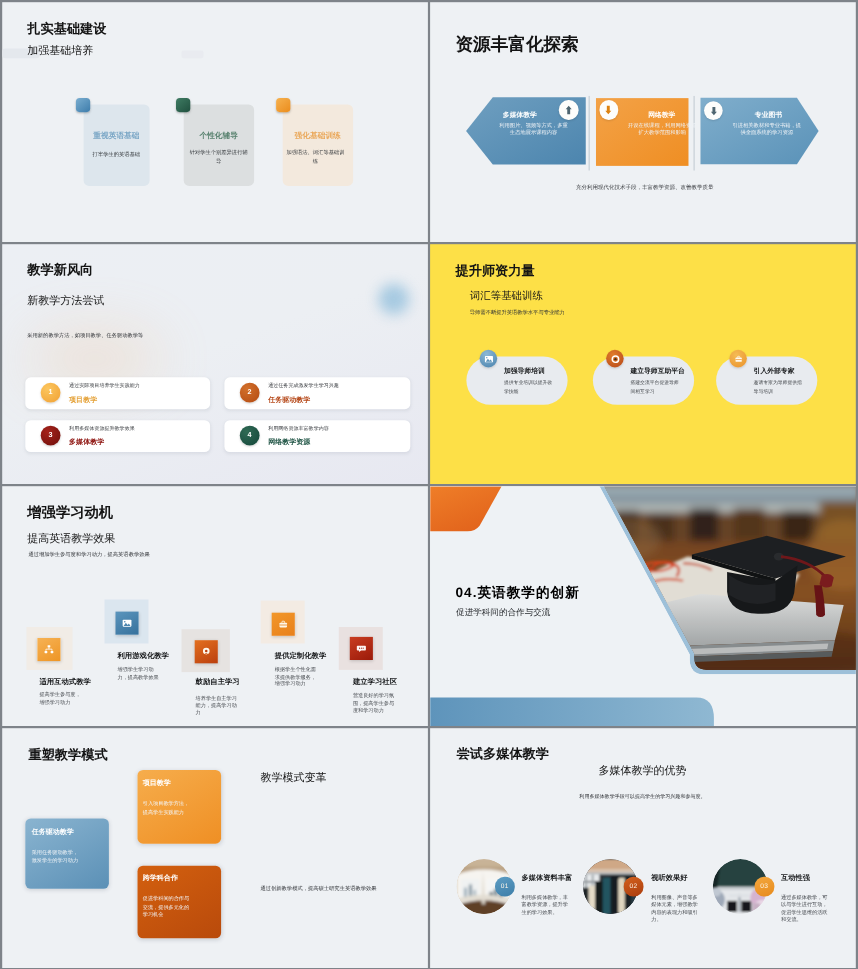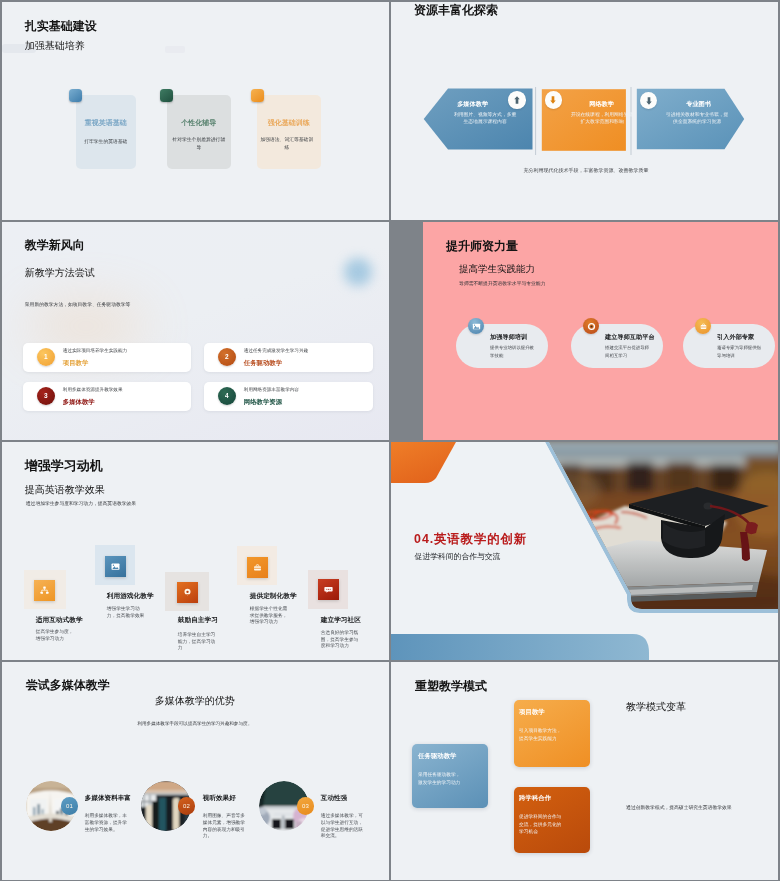--- a/index.html
+++ b/index.html
@@ -28,37 +28,37 @@
   
   .s3 { background:linear-gradient(160deg,#eceff4 0%,#eceff3 45%,#e7e8f1 100%); }
   .s3 .blob-o { position:absolute; left:24px; top:80px; width:120px; height:48px; border-radius:50%; background:#f0bf8f; filter:blur(26px); opacity:.30; }
   .s3 .blob-b { position:absolute; left:342px; top:36px; width:28px; height:28px; border-radius:50%; background:#7db4d7; filter:blur(6px); opacity:.62; }
   .s3 .row { position:absolute; background:#fff; border-radius:5px; box-shadow:0 1px 3px rgba(80,90,110,.10); }
   .s3 .num { position:absolute; z-index:2; width:18px; height:18px; border-radius:50%; color:#fff; font-size:6.5px; font-weight:bold; display:flex; align-items:center; justify-content:center; box-shadow:0 1px 2px rgba(0,0,0,.18); }
   .s3 .rt { position:absolute; z-index:2; font-size:4.6px; color:#3a3d41; white-space:nowrap; }
   .s3 .rb { position:absolute; z-index:2; font-size:6.4px; font-weight:bold; white-space:nowrap; }
 
   
-  .s4 { background:#fca5a5;margin-left:32px; }
+  .s4 { background:#fde047; }
   .s4 .pill { position:absolute; border-radius:22px; background:#e8ebef; }
   .s4 .pico { position:absolute; z-index:2; width:16px; height:16px; border-radius:50%; display:flex; align-items:center; justify-content:center; box-shadow:0 1px 2px rgba(0,0,0,.15); }
   .s4 .ptt { position:absolute; z-index:2; font-size:6.2px; font-weight:bold; color:#16181a; white-space:nowrap; }
   .s4 .ptd { position:absolute; z-index:2; font-size:4.4px; color:#42464b; line-height:1.7; }
 
   
   .s5 { background:#eef1f4; }
   .s5 .bgsq { position:absolute; }
   .s5 .isq { position:absolute; z-index:2; display:flex; align-items:center; justify-content:center; box-shadow:0 1px 3px rgba(0,0,0,.18); }
   .s5 .stt { position:absolute; z-index:3; font-size:6.7px; font-weight:bold; color:#16181a; white-space:nowrap; }
   .s5 .std { position:absolute; z-index:3; font-size:4.7px; color:#45494e; line-height:1.45; }
 
   
   .s6 { background:#eef2f5; }
   .s6 .s6svg { position:absolute; left:0; top:0; }
-  .s6 .s6t { position:absolute; z-index:3; left:23px; top:89px; font-size:12.4px; letter-spacing:.9px; font-weight:bold; color:#b91c1c; white-space:nowrap; }
+  .s6 .s6t { position:absolute; z-index:3; left:23px; top:89px; font-size:12.4px; letter-spacing:.9px; font-weight:bold; color:#000000; white-space:nowrap; }
   .s6 .s6s { position:absolute; z-index:3; left:23.5px; top:109px; font-size:7.8px; color:#25282c; white-space:nowrap; }
 
   
   .s7 { background:#eef1f4; }
   .s7 .bx { position:absolute; border-radius:5px; box-shadow:0 1px 4px rgba(60,70,90,.20); }
   .s7 .bxt { position:absolute; z-index:2; font-size:6.4px; font-weight:bold; color:#fff; white-space:nowrap; }
   .s7 .bxd { position:absolute; z-index:2; font-size:4.7px; color:#f2f5f8; line-height:1.55; }
 
   
   .s8 { background:#eef1f4; }
@@ -86,21 +86,21 @@
     <div class="card" style="left:165px;top:93px;width:64px;height:74px;background:#dcdfe0"></div>
     <div class="ct" style="left:165px;width:64px;top:116px;font-size:7px;color:#56806d">个性化辅导</div>
     <div class="cd" style="left:170px;width:54px;top:134.5px;font-size:4.8px">针对学生个别差异进行辅导</div>
 
     <div class="ico" style="left:249px;top:87px;background:linear-gradient(140deg,#f6b250,#eb8c1c)"></div>
     <div class="card" style="left:255px;top:93px;width:64px;height:74px;background:#f3e9dd"></div>
     <div class="ct" style="left:255px;width:64px;top:116px;font-size:7px;color:#eaa85a">强化基础训练</div>
     <div class="cd" style="left:258px;width:54px;top:134.5px;font-size:4.8px">加强语法、词汇等基础训练</div>
   </div>
   <div class="slide s2">
-    <div class="stitle" style="left:23px;top:0;font-size:12px">资源丰富化探索</div>
+    <div class="stitle" style="left:23px;top:28px;font-size:16px">资源丰富化探索</div>
 
     <svg class="chev" width="390" height="75" viewBox="0 0 390 75" style="position:absolute;left:0;top:85px">
       <defs>
         <linearGradient id="g2blue" x1="0" y1="0" x2="1" y2="1">
           <stop offset="0%" stop-color="#6f9fc0"></stop>
             <stop offset="100%" stop-color="#4c85ae"></stop>
         </linearGradient>
         <linearGradient id="g2blue2" x1="0" y1="0" x2="1" y2="1">
           <stop offset="0%" stop-color="#80aecc"></stop>
             <stop offset="100%" stop-color="#5a92b8"></stop>
@@ -164,21 +164,21 @@
     <div class="rt" style="left:61px;top:165px">利用多媒体资源提升教学效果</div>
     <div class="rb" style="left:61px;top:176px;color:#8e1410">多媒体教学</div>
 
     <div class="row" style="left:202px;top:160px;width:169px;height:29px"></div>
     <div class="num" style="left:216px;top:165px;background:radial-gradient(circle at 35% 30%,#2f6a54,#14463a)">4</div>
     <div class="rt" style="left:242px;top:165px">利用网络资源丰富教学内容</div>
     <div class="rb" style="left:242px;top:176px;color:#235748">网络教学资源</div>
   </div>
   <div class="slide s4">
     <div class="stitle" style="left:23px;top:16px;font-size:12px">提升师资力量</div>
-    <div class="ssub" style="left:36px;top:41px;font-size:9.5px">提高学生实践能力</div>
+    <div class="ssub" style="left:36px;top:41px;font-size:9.5px">词汇等基础训练</div>
     <div class="sdesc" style="left:36px;top:58px;font-size:4.8px;color:#2e3135">导师需不断提升英语教学水平与专业能力</div>
 
     <div class="pill" style="left:33px;top:102.5px;width:92px;height:44px"></div>
     <div class="pico" style="left:45px;top:96.5px;background:radial-gradient(circle at 40% 25%,#8cb9d6,#4981ac)">
       <svg width="9" height="9" viewBox="0 0 16 16">
           <rect x="1.5" y="3" width="13" height="10" rx="1" fill="#fff"></rect>
           <path d="M2.8 12 L6.3 7.3 L9 10.6 L10.8 8.6 L13.2 12 Z" fill="#5b93bb"></path>
           <circle cx="4.5" cy="5.6" r="1.1" fill="#5b93bb"></circle>
         </svg>
     </div>
@@ -358,20 +358,37 @@
 
       <path d="M0,0 L154,0 L236,153 L236,157 Q236,171 249,171 L390,171 L390,221 L0,221 Z" fill="#eef2f5"></path>
       <path d="M0,0 L154,0 L236,153 L236,157 Q236,171 249,171 L390,171 L390,221 L0,221 Z" fill="url(#lpg)" opacity="0"></path>
 
       <path d="M0,0 L65,0 L45,36 Q41,41 34,41 L0,41 Z" fill="url(#or6)"></path>
 
       <path d="M0,192 L242,192 Q258,192 258,211 L258,221 L0,221 Z" fill="url(#bl6)"></path>
     </svg>
     <div class="s6t">04.英语教学的创新</div>
     <div class="s6s">促进学科间的合作与交流</div>
+  </div>
+  <div class="slide s7">
+    <div class="stitle" style="left:24px;top:16px;font-size:12px">重塑教学模式</div>
+    <div class="ssub" style="left:235px;top:38px;font-size:10px">教学模式变革</div>
+    <div class="sdesc" style="left:235px;top:142px;font-size:4.8px;color:#2e3135">通过创新教学模式，提高硕士研究生英语教学效果</div>
+
+    <div class="bx" style="left:21px;top:82px;width:76px;height:63.5px;background:linear-gradient(150deg,#8ab4d0,#5b90b6)"></div>
+    <div class="bxt" style="left:27px;top:90px">任务驱动教学</div>
+    <div class="bxd" style="left:27px;width:45px;top:109px">采用任务驱动教学，激发学生的学习动力</div>
+
+    <div class="bx" style="left:123px;top:38px;width:76px;height:67px;background:linear-gradient(150deg,#f6ad4c,#ef8f24)"></div>
+    <div class="bxt" style="left:128px;top:46px">项目教学</div>
+    <div class="bxd" style="left:128px;width:45px;top:65px">引入项目教学方法，提高学生实践能力</div>
+
+    <div class="bx" style="left:123px;top:125px;width:76px;height:65.5px;background:linear-gradient(150deg,#d3600f,#b94a0b)"></div>
+    <div class="bxt" style="left:128px;top:132px">跨学科合作</div>
+    <div class="bxd" style="left:128px;width:45px;top:151px">促进学科间的合作与交流，提供多元化的学习机会</div>
   </div>
   <div class="slide s8">
     <div class="stitle" style="left:24px;top:15px;font-size:12px">尝试多媒体教学</div>
     <div class="ssub" style="left:-2px;width:390px;text-align:center;top:32px;font-size:10px">多媒体教学的优势</div>
     <div class="sdesc" style="left:-2px;width:390px;text-align:center;top:59px;font-size:4.6px;color:#2e3135">利用多媒体教学手段可以提高学生的学习兴趣和参与度。</div>
 
     <div class="ph" style="left:24px;top:119px">
       <svg width="50" height="50" viewBox="0 0 50 50">
         <defs>
             <clipPath id="c81">
@@ -471,30 +488,13 @@
             <ellipse cx="46" cy="44" rx="9" ry="7" fill="#ead9e7"></ellipse>
             <rect x="36" y="40" width="7" height="9" fill="#c7b0c4"></rect>
           </g>
         </g>
       </svg>
     </div>
     <div class="bdg" style="left:295px;top:135px;background:linear-gradient(160deg,#f3a83f,#e78a1c)">03</div>
     <div class="s8t" style="left:319px;top:131.5px">互动性强</div>
     <div class="s8d" style="left:319px;width:44px;top:150.5px">通过多媒体教学，可以与学生进行互动，促进学生思维的活跃和交流。</div>
   </div>
-  <div class="slide s7">
-    <div class="stitle" style="left:24px;top:16px;font-size:12px">重塑教学模式</div>
-    <div class="ssub" style="left:235px;top:38px;font-size:10px">教学模式变革</div>
-    <div class="sdesc" style="left:235px;top:142px;font-size:4.8px;color:#2e3135">通过创新教学模式，提高硕士研究生英语教学效果</div>
-
-    <div class="bx" style="left:21px;top:82px;width:76px;height:63.5px;background:linear-gradient(150deg,#8ab4d0,#5b90b6)"></div>
-    <div class="bxt" style="left:27px;top:90px">任务驱动教学</div>
-    <div class="bxd" style="left:27px;width:45px;top:109px">采用任务驱动教学，激发学生的学习动力</div>
-
-    <div class="bx" style="left:123px;top:38px;width:76px;height:67px;background:linear-gradient(150deg,#f6ad4c,#ef8f24)"></div>
-    <div class="bxt" style="left:128px;top:46px">项目教学</div>
-    <div class="bxd" style="left:128px;width:45px;top:65px">引入项目教学方法，提高学生实践能力</div>
-
-    <div class="bx" style="left:123px;top:125px;width:76px;height:65.5px;background:linear-gradient(150deg,#d3600f,#b94a0b)"></div>
-    <div class="bxt" style="left:128px;top:132px">跨学科合作</div>
-    <div class="bxd" style="left:128px;width:45px;top:151px">促进学科间的合作与交流，提供多元化的学习机会</div>
-  </div>
 </div>
 
 </body></html>

